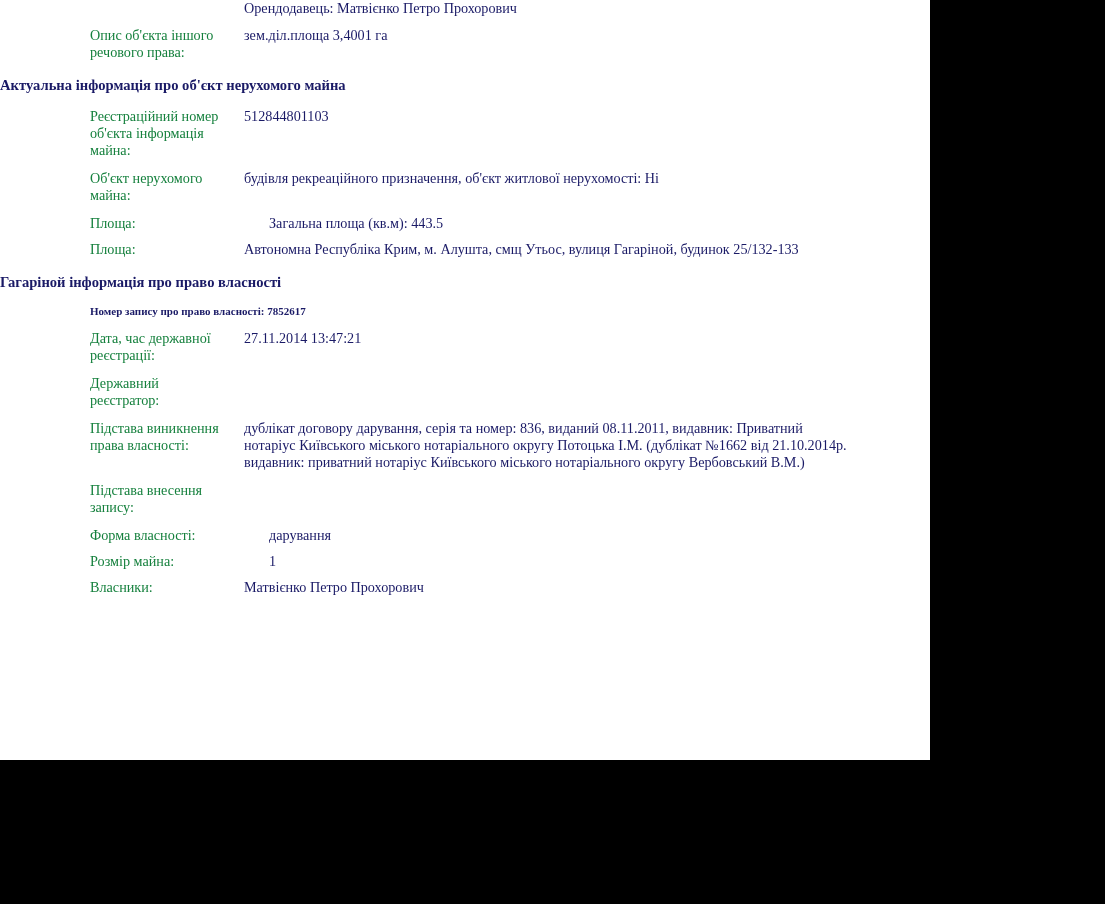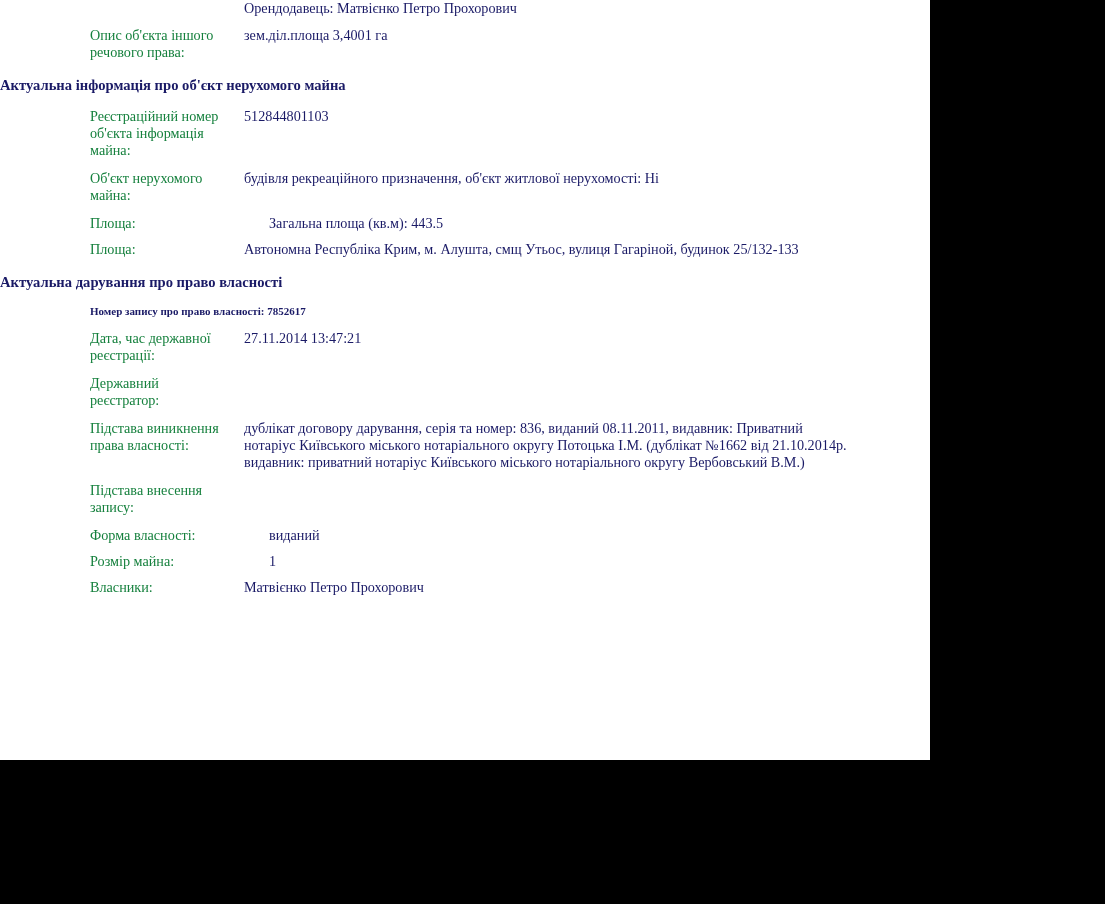--- a/index.html
+++ b/index.html
@@ -111,21 +111,21 @@
     <div class="row tight">
       <div class="label">Площа:</div>
       <div class="value">Загальна площа (кв.м): 443.5</div>
     </div>
 
     <div class="row">
       <div class="label">Площа:</div>
       <div class="value wide">Автономна Республіка Крим, м. Алушта, смщ Утьос, вулиця Гагаріной, будинок 25/132-133</div>
     </div>
 
-    <div class="section-title">Актуальна дарування про право власності</div>
+    <div class="section-title">Гагаріной інформація про право власності</div>
 
     <div class="record-title">Номер запису про право власності: 7852617</div>
 
     <div class="row">
       <div class="label">Дата, час державної реєстрації:</div>
       <div class="value">27.11.2014 13:47:21</div>
     </div>
 
     <div class="row">
       <div class="label">Державний реєстратор:</div>
@@ -135,21 +135,21 @@
       <div class="label">Підстава виникнення права власності:</div>
       <div class="value wide">дублікат договору дарування, серія та номер: 836, виданий 08.11.2011, видавник: Приватний нотаріус Київського міського нотаріального округу Потоцька І.М. (дублікат №1662 від 21.10.2014р. видавник: приватний нотаріус Київського міського нотаріального округу Вербовський В.М.)</div>
     </div>
 
     <div class="row">
       <div class="label">Підстава внесення запису:</div>
     </div>
 
     <div class="row tight">
       <div class="label">Форма власності:</div>
-      <div class="value">виданий</div>
+      <div class="value">дарування</div>
     </div>
 
     <div class="row tight">
       <div class="label">Розмір майна:</div>
       <div class="value">1</div>
     </div>
 
     <div class="row">
       <div class="label">Власники:</div>
       <div class="value">Матвієнко Петро Прохорович</div>

